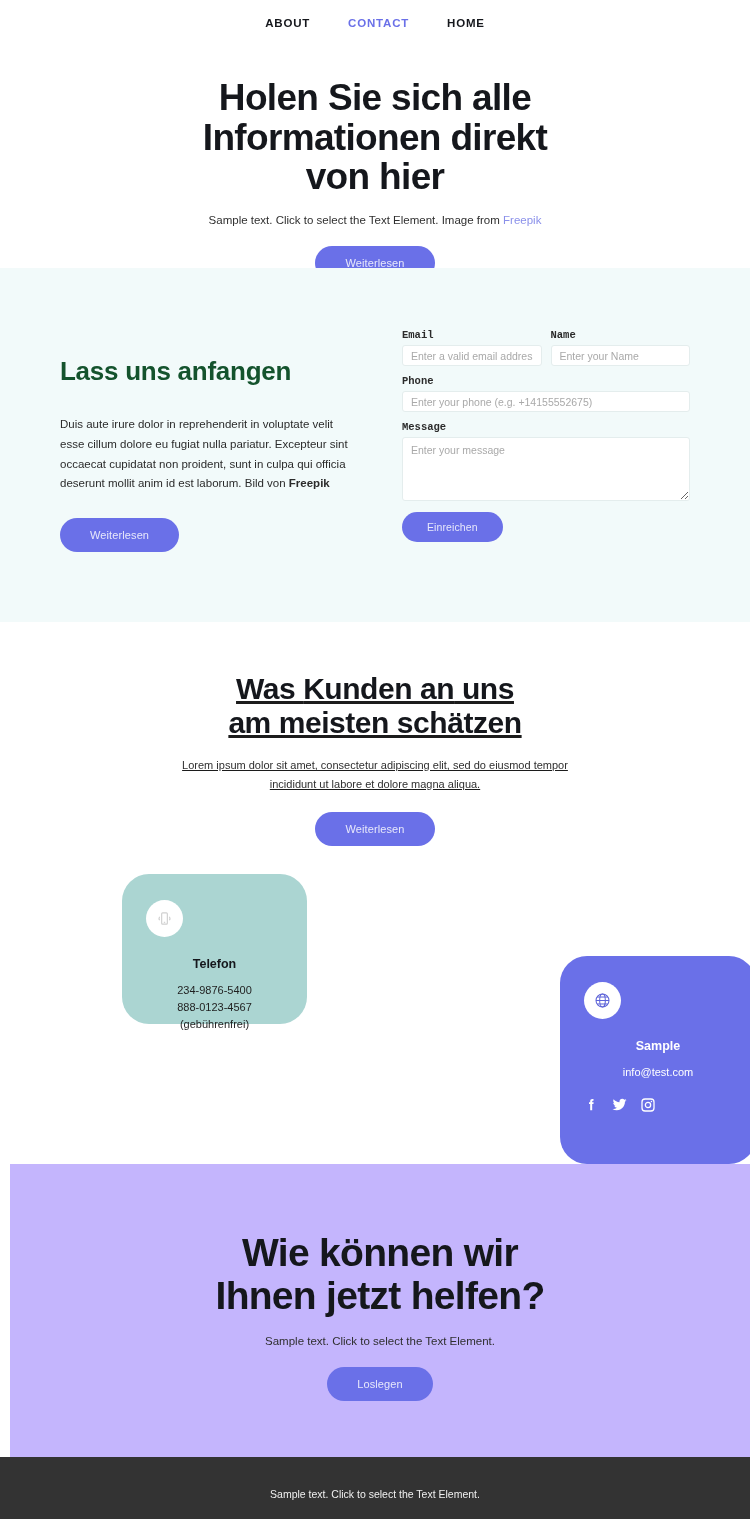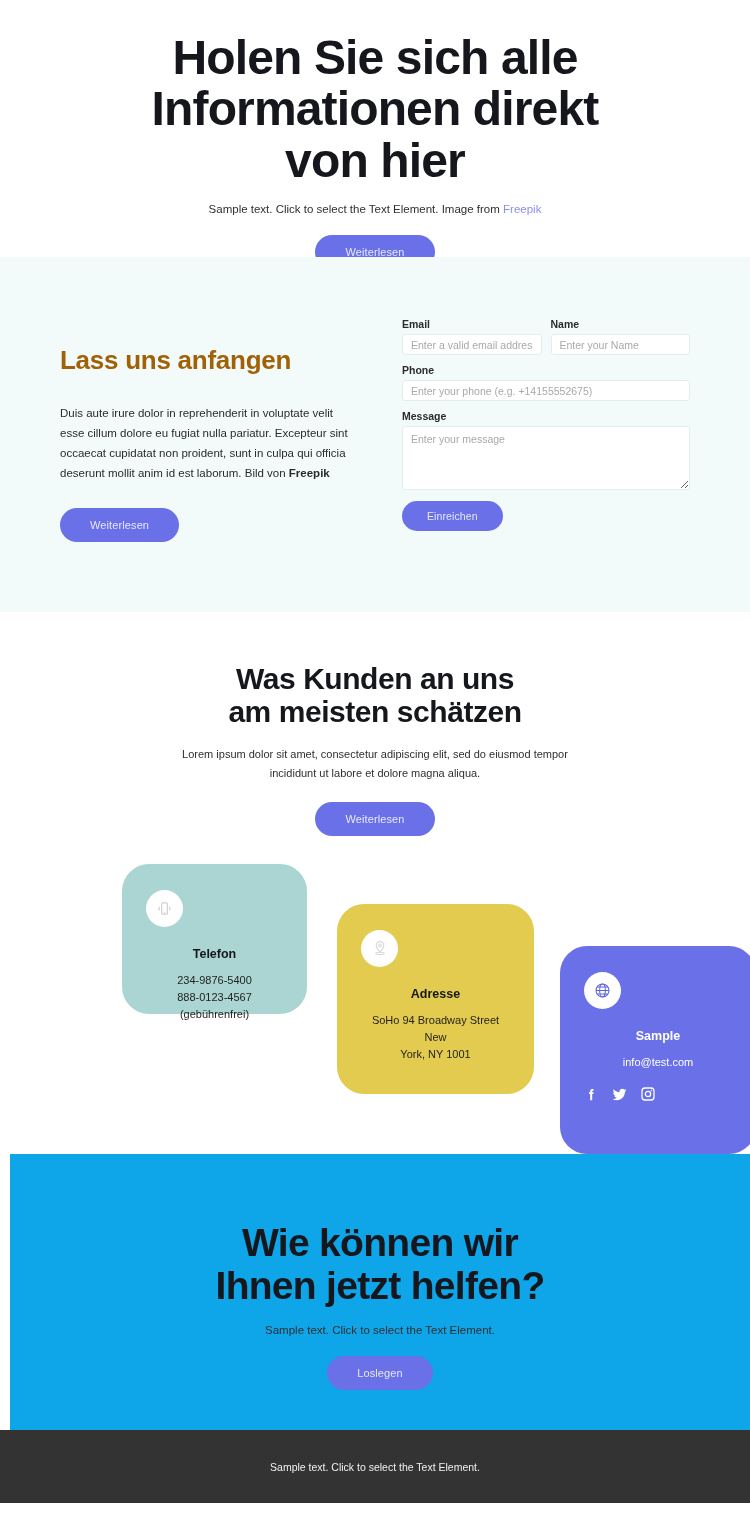--- a/index.html
+++ b/index.html
@@ -32,21 +32,21 @@
   .nav-link.active { color: #6a70e8; }
 
   
   .hero {
     background: #ffffff;
     padding: 32px 60px 0 60px;
     text-align: center;
     position: relative;
   }
   .hero h1 {
-    font-size: 48px;
+    font-size: 37px;
     line-height: 1.07;
     font-weight: bold;
     letter-spacing: -0.018em;
     color: #15171c;
     position: relative;
     z-index: 2;
     margin-bottom: 14px;
   }
   .pill-mint, .pill-yellow {
     position: absolute;
@@ -87,41 +87,42 @@
     padding: 58px 60px 70px 60px;
     display: flex;
     gap: 42px;
     align-items: flex-start;
   }
   .form-left { width: 300px; padding-top: 30px; }
   .form-left h2 {
     font-size: 26px;
     font-weight: bold;
     letter-spacing: -0.01em;
-    color: #a16207;
+    color: #14532d;
     margin-bottom: 17px;
   }
   .form-left p {
     font-size: 11.5px;
     line-height: 1.72;
     color: #2b2b2b;
     margin-bottom: 24px;
     margin-top: 28px;
   }
   .form-left p b { font-weight: bold; }
 
   .form-right { flex: 1; padding-top: 3px; }
   .field-row { display: flex; gap: 9px; }
   .field { margin-bottom: 9px; flex: 1; }
   .field label {
     display: block;
     font-size: 10.5px;
     font-weight: bold;
     color: #2b2b2b;
     margin-bottom: 4px;
+    font-family: Liberation Mono, monospace;
   }
   .field input, .field textarea {
     width: 100%;
     border: 1px solid #e4eded;
     background: #ffffff;
     border-radius: 3px;
     font-size: 10.5px;
     font-family: "Liberation Sans", sans-serif;
     color: #15171c;
     padding: 6px 8px;
@@ -131,20 +132,21 @@
   .field input { height: 21px; }
   .field textarea { height: 64px; resize: vertical; display: block; }
   .submit-wrap { margin-top: 11px; }
   .btn-submit { padding: 9px 25px; font-size: 10.5px; }
 
   
   .testi {
     background: #ffffff;
     padding: 50px 60px 0 60px;
     text-align: center;
+    text-decoration: underline;
   }
   .testi h2 {
     font-size: 30px;
     line-height: 1.13;
     font-weight: bold;
     letter-spacing: -0.015em;
     color: #15171c;
     position: relative;
     z-index: 2;
     margin-bottom: 16px;
@@ -192,22 +194,22 @@
     line-height: 1.55;
     color: #1f1f1f;
   }
   .card-soc h3, .card-soc p { color: #ffffff; }
 
   .socials { display: flex; gap: 12px; margin-top: 15px; align-items: center; }
   .soc-ico { cursor: pointer; display: block; }
 
   
   .cta {
-    background: #0ea5e9;
-    padding: 68px 60px 40px 60px;
+    background: #c4b5fd;
+    padding: 68px 60px 56px 60px;
     text-align: center;
     margin-left: 10px;
   }
   .cta h2 {
     font-size: 39px;
     line-height: 1.1;
     font-weight: bold;
     letter-spacing: -0.018em;
     color: #15171c;
     position: relative;
@@ -230,20 +232,25 @@
   }
   .footer p { color: #f0f0f0; font-size: 10.5px; }
 
   .hl { position: relative; z-index: 2; }
 </style>
 </head>
 <body>
 
 <div class="page">
 
+  <nav class="nav">
+    <a class="nav-link" href="#">ABOUT</a>
+    <a class="nav-link active" href="#">CONTACT</a>
+    <a class="nav-link" href="#">HOME</a>
+  </nav>
 
   <section class="hero">
     <div style="position:relative;">
       <div class="pill-mint" style="left:208px; top:2px; width:332px; height:52px;"></div>
       <h1>
         <span class="hl">Holen </span><span class="hl">Sie sich alle</span><br>
         <span class="hl">Informationen direkt</span><br>
         <span class="hl">von hier</span>
       </h1>
     </div>
@@ -313,32 +320,20 @@
             <line x1="11" y1="17.4" x2="13" y2="17.4"></line>
             <path d="M5 9.5 Q3.6 12 5 14.5"></path>
             <path d="M19 9.5 Q20.4 12 19 14.5"></path>
           </svg>
         </div>
         <h3>Telefon</h3>
         <p>234-9876-5400</p>
         <p>888-0123-4567 (gebührenfrei)</p>
       </div>
 
-      <div class="card card-addr">
-        <div class="card-icon">
-          <svg width="18" height="18" viewBox="0 0 24 24" fill="none" stroke="#d8d8d8" stroke-width="1.5">
-            <path d="M12 3.5a5 5 0 0 0-5 5c0 3.6 5 9 5 9s5-5.4 5-9a5 5 0 0 0-5-5z"></path>
-            <circle cx="12" cy="8.6" r="1.9"></circle>
-            <ellipse cx="12" cy="19.2" rx="5.6" ry="1.5"></ellipse>
-          </svg>
-        </div>
-        <h3>Adresse</h3>
-        <p>SoHo 94 Broadway Street New</p>
-        <p>York, NY 1001</p>
-      </div>
 
       <div class="card card-soc">
         <div class="card-icon">
           <svg width="19" height="19" viewBox="0 0 24 24" fill="none" stroke="#5d63d8" stroke-width="1.3">
             <circle cx="12" cy="12" r="8.2"></circle>
             <ellipse cx="12" cy="12" rx="3.6" ry="8.2"></ellipse>
             <line x1="3.8" y1="12" x2="20.2" y2="12"></line>
             <line x1="5.2" y1="7.6" x2="18.8" y2="7.6"></line>
             <line x1="5.2" y1="16.4" x2="18.8" y2="16.4"></line>
           </svg>

